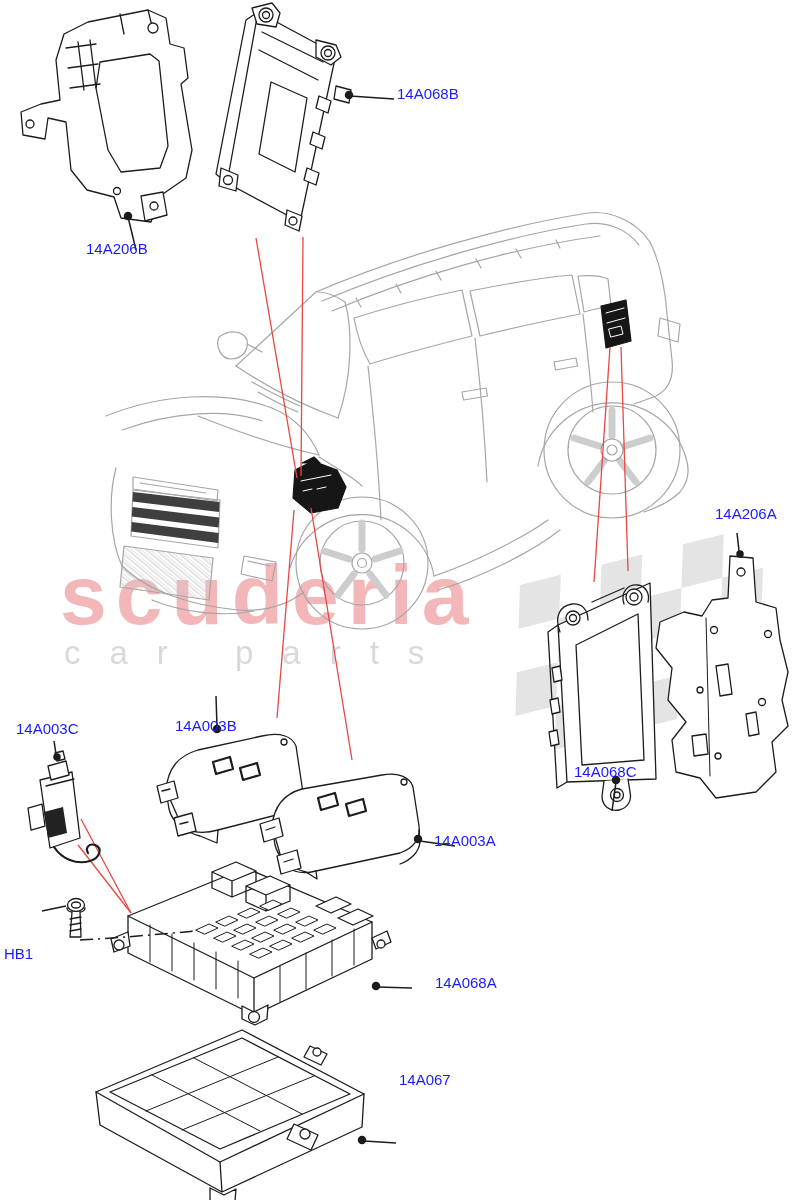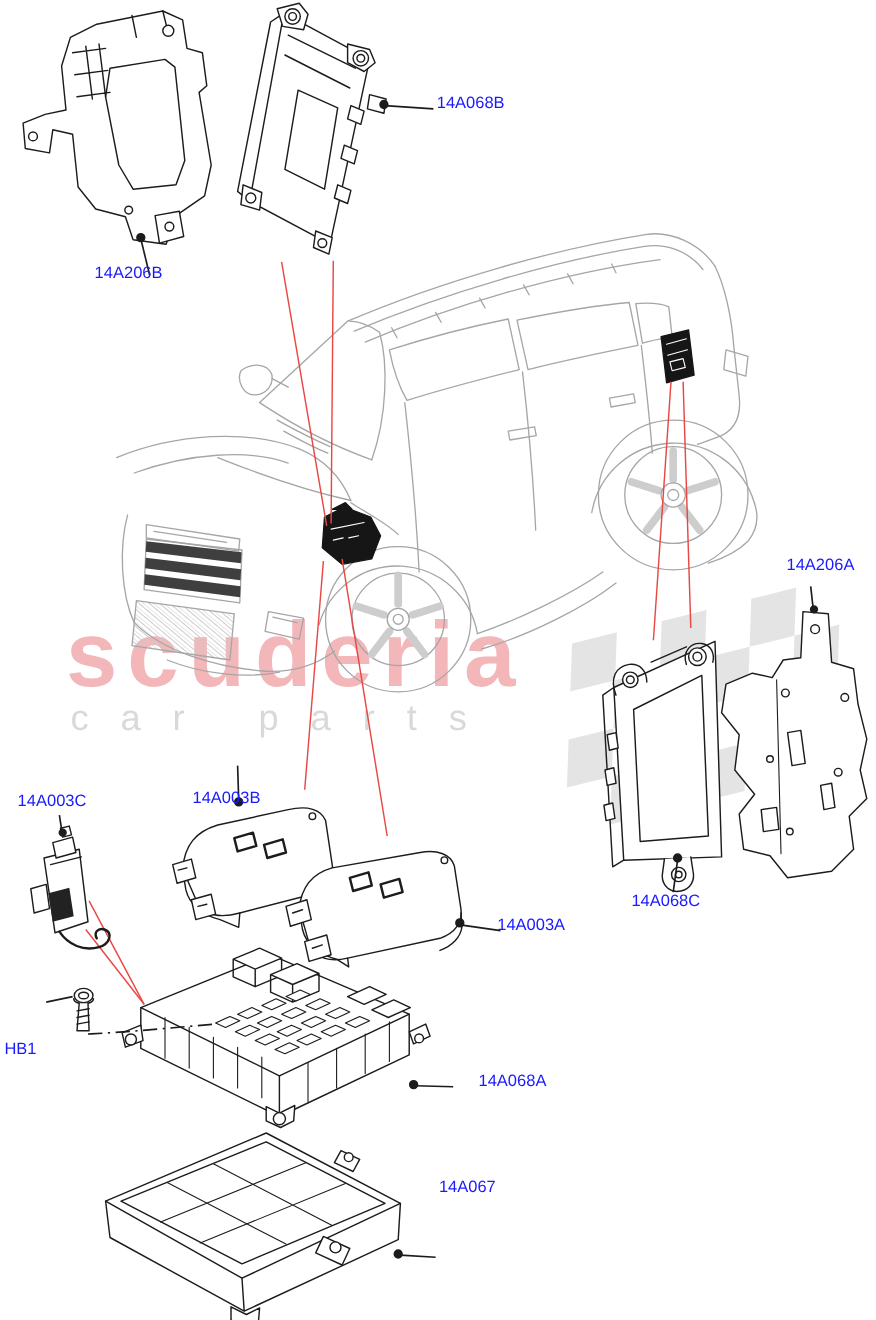--- a/index.html
+++ b/index.html
@@ -274,20 +274,20 @@
     <path d="M364,1141 L396,1143" fill="none"></path>
         <circle cx="362" cy="1140" r="3.5"></circle>
     <path d="M80,940 C120,938 160,934 196,931" fill="none" stroke-dasharray="13 5 2 5"></path>
   </g>
 </svg>
 
   <div class="lbl" style="left:86px;top:241px;">14A206B</div>
   <div class="lbl" style="left:397px;top:86px;">14A068B</div>
   <div class="lbl" style="left:175px;top:670px;margin-top:48px;">14A003B</div>
   <div class="lbl" style="left:16px;top:721px;">14A003C</div>
-  <div class="lbl" style="left:452px;top:833px;">14A003A</div>
+  <div class="lbl" style="left:434px;top:833px;">14A003A</div>
   <div class="lbl" style="left:715px;top:506px;">14A206A</div>
-  <div class="lbl" style="left:574px;top:812px;">14A068C</div>
+  <div class="lbl" style="left:574px;top:764px;">14A068C</div>
   <div class="lbl" style="left:435px;top:975px;">14A068A</div>
   <div class="lbl" style="left:4px;top:946px;">HB1</div>
   <div class="lbl" style="left:399px;top:1072px;">14A067</div>
 
 </div>
 
 </body></html>

